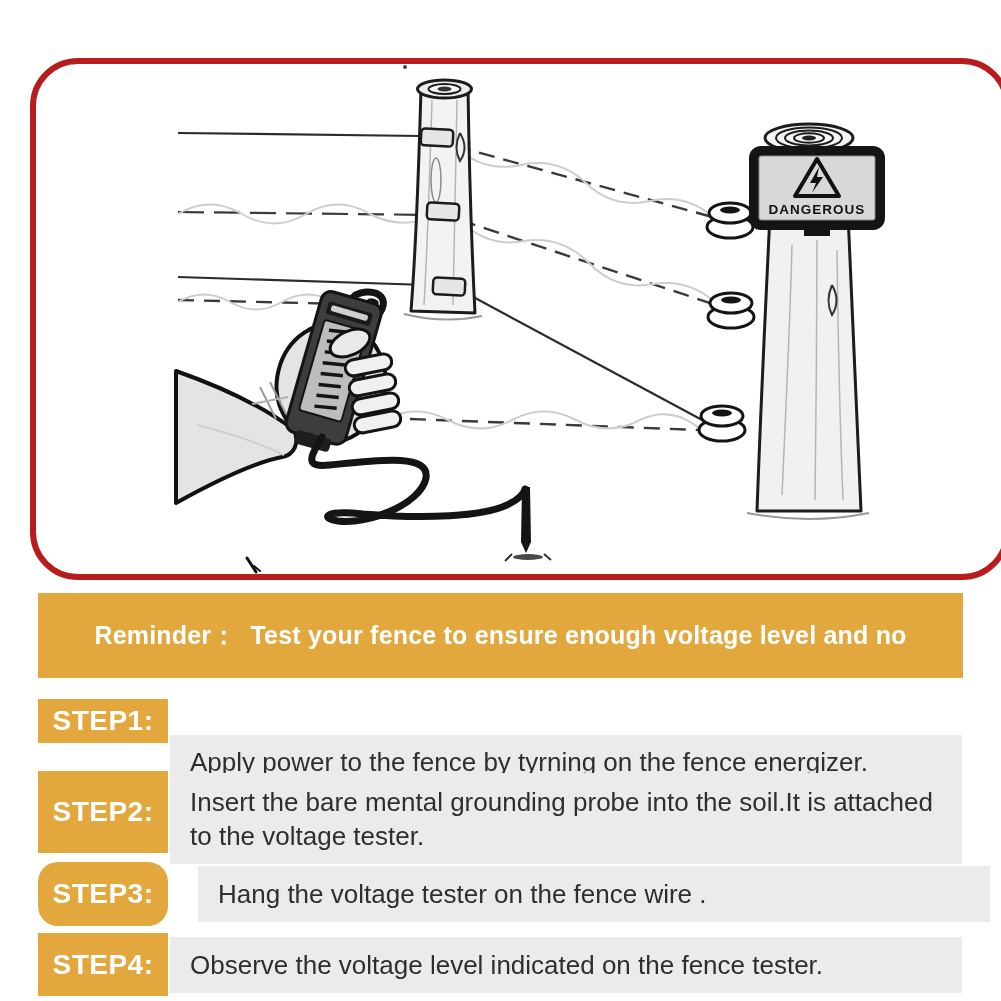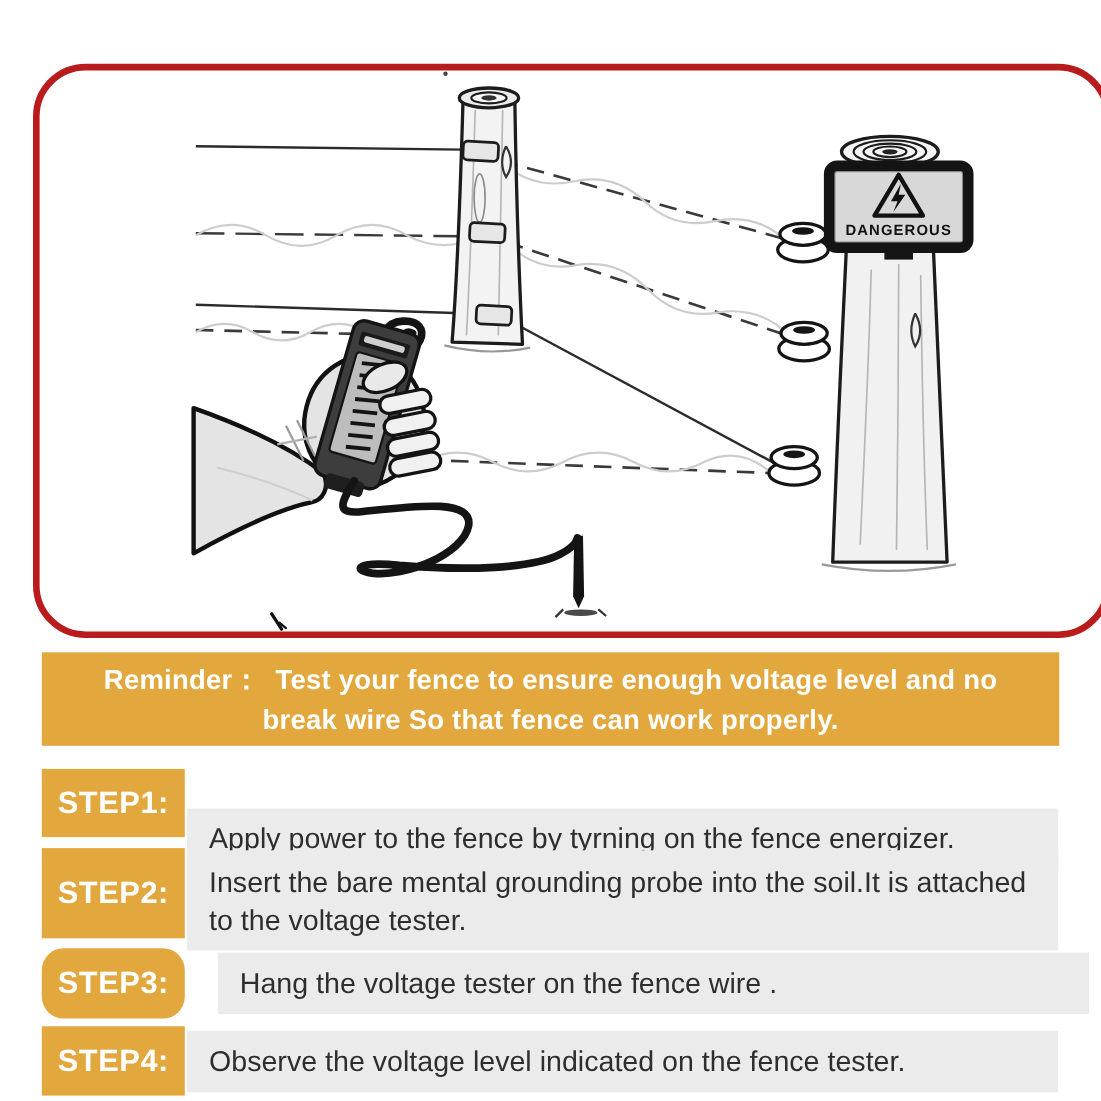--- a/index.html
+++ b/index.html
@@ -176,26 +176,23 @@
       <path d="M215,553 L224,567" stroke="#111" stroke-width="3" stroke-linecap="round"></path>
       <path d="M222,561 L228,566" stroke="#111" stroke-width="2" stroke-linecap="round"></path>
     </g>
   </svg>
 </div>
 
 <div class="reminder">
   <div class="rem-line">
     <span class="lbl">Reminder：</span><span>Test your fence to ensure enough voltage level and no</span>
   </div>
-  <div class="rem-line">
-    <span>break wire So that fence can work properly.</span>
-  </div>
 </div>
 
-<div class="step-label" style="top:699px;height:62px;">STEP1:</div>
+<div class="step-label" style="top:699px;height:44px;">STEP1:</div>
 <div class="step-body" style="top:735px;height:54px;">Apply power to the fence by tyrning on the fence energizer.</div>
 
 <div class="step-label" style="top:771px;height:82px;">STEP2:</div>
 <div class="step-body" style="top:773px;height:91px;">Insert the bare mental grounding probe into the soil.It is attached to the voltage tester.</div>
 
 <div class="step-label" style="top:862px;height:64px;border-radius:20px;">STEP3:</div>
 <div class="step-body" style="top:866px;height:56px;margin-left:28px;">Hang the voltage tester on the fence wire .</div>
 
 <div class="step-label" style="top:933px;height:63px;">STEP4:</div>
 <div class="step-body" style="top:937px;height:56px;">Observe the voltage level indicated on the fence tester.</div>

